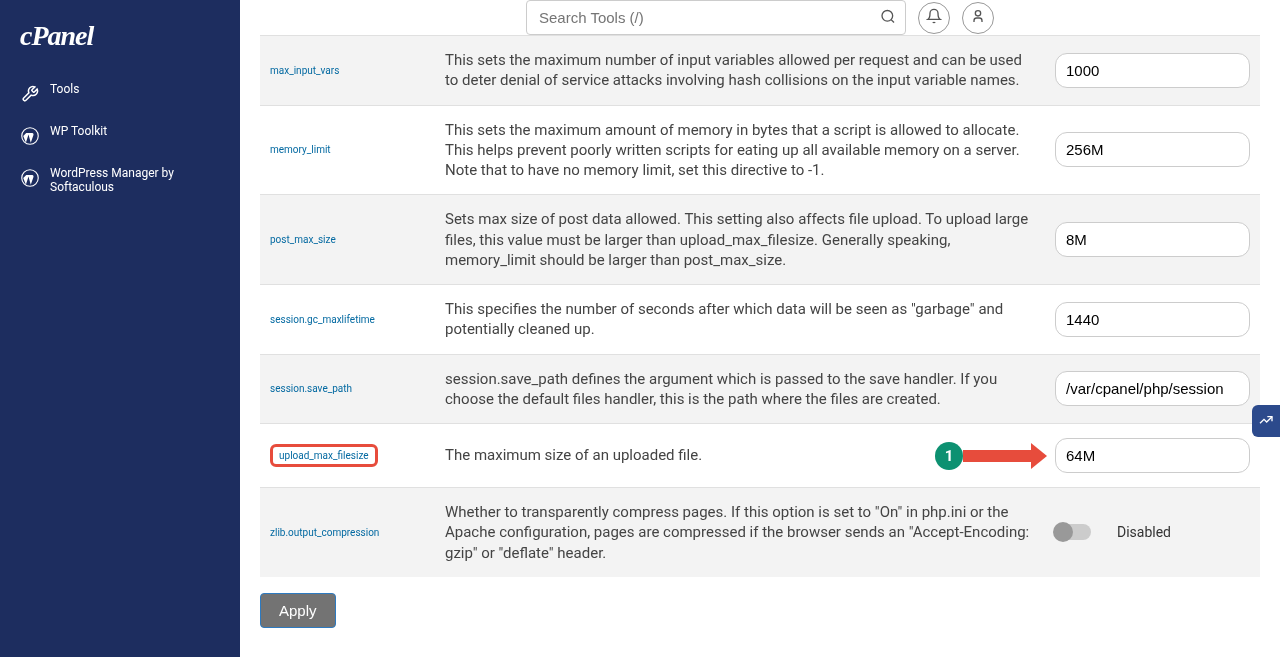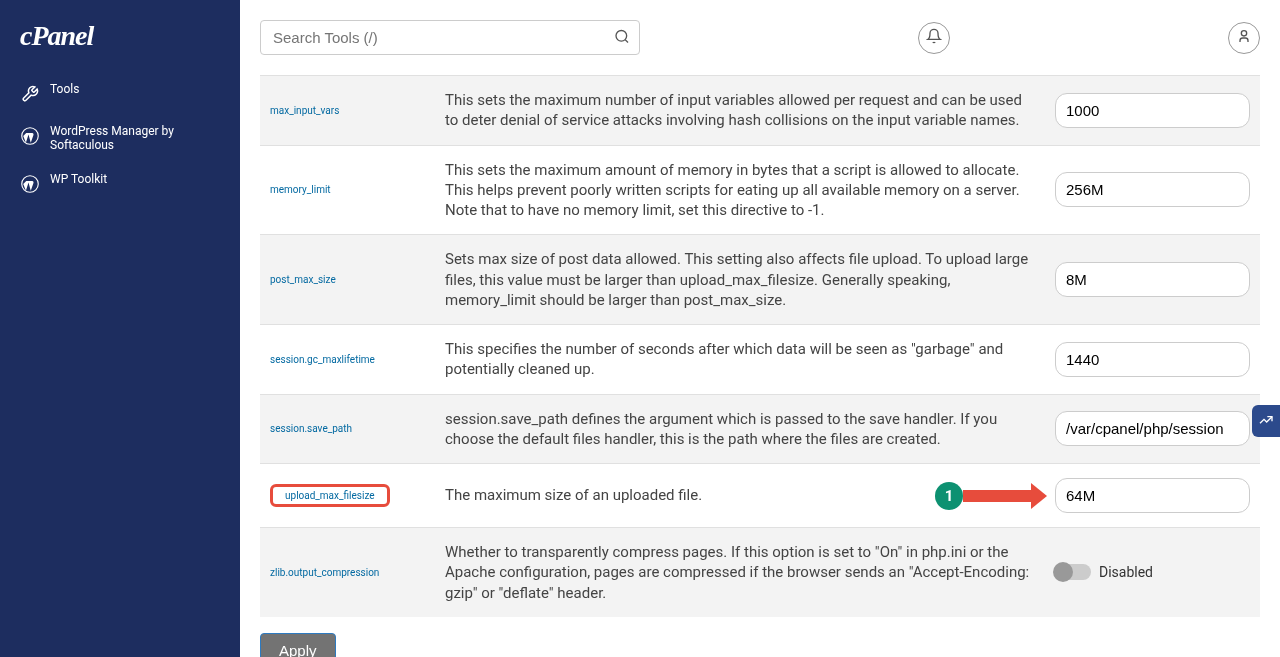--- a/index.html
+++ b/index.html
@@ -4,36 +4,36 @@
   <style>
     * { box-sizing: border-box; margin: 0; padding: 0; }
     body { font-family: -apple-system, BlinkMacSystemFont, "Segoe UI", Roboto, sans-serif; font-size: 14px; color: #333; background: #fff; }
     .app { display: flex; min-height: 657px; }
     .sidebar { width: 240px; background: #1d2d5f; color: #fff; padding: 20px 0; flex-shrink: 0; border-radius: 0 0 10px 0;}
     .logo { padding: 0 20px 20px; }
     .logo-text { font-family: Georgia, serif; font-style: italic; font-weight: bold; font-size: 28px; letter-spacing: -1px; }
     .nav-item { display: flex; align-items: flex-start; gap: 10px; padding: 10px 20px; cursor: pointer; font-size: 12px; }
     .nav-icon { width: 20px; height: 20px; flex-shrink: 0; display: inline-flex; align-items: center; justify-content: center; margin-top: 2px;}
     .main { flex: 1; display: flex; flex-direction: column; min-width: 0; }
-    .topbar { display: flex; justify-content: space-between; align-items: center; gap: 12px; padding: 20px 20px; }
+    .topbar { display: flex; justify-content: center; align-items: center; gap: 12px; padding: 0 20px; }
     .search-box { position: relative; width: 380px; }
     .search-input { width: 100%; padding: 8px 36px 8px 12px; border: 1px solid #ccc; border-radius: 4px; font-size: 15px; }
     .search-icon { position: absolute; right: 10px; top: 50%; transform: translateY(-50%); color: #555; }
     .circle-btn { width: 32px; height: 32px; border: 1px solid #999; border-radius: 50%; background: #fff; display: inline-flex; align-items: center; justify-content: center; cursor: pointer; color: #555; }
     .content { flex: 1; padding: 0 20px 20px; position: relative; }
     .settings-table { width: 100%; border-collapse: collapse; }
     .settings-table tr:nth-child(odd) { background: #f3f3f3; }
     .settings-table tr:nth-child(even) { background: #fff; }
     .settings-table td { padding: 14px 10px; vertical-align: middle; border-top: 1px solid #e0e0e0; }
     .col-name { width: 175px; font-size: 10px; color: #0369a1; }
     .col-desc { color: #444; font-size: 15px; line-height: 1.35; }
     .col-input { width: 200px; text-align: right; position: relative; }
     .col-input input[type="text"] { width: 195px; padding: 8px 10px; border: 1px solid #ccc; border-radius: 12px; font-size: 15px; }
-    .highlight-box { border: 3px solid #e74c3c; border-radius: 6px; padding: 3px 12px; display: inline-block; }
-    .toggle { display: flex; align-items: center; gap: 8px; }
+    .highlight-box { border: 3px solid #e74c3c; border-radius: 6px; padding: 3px 6px; display: inline-block; }
+    .toggle { display: flex; align-items: center; gap: 26px; }
     .toggle-switch { width: 36px; height: 16px; background: #ccc; border-radius: 10px; position: relative; cursor: pointer; }
     .toggle-knob { width: 20px; height: 20px; background: #999; border-radius: 50%; position: absolute; top: -2px; left: -2px; }
     .apply-btn { margin-top: 16px; padding: 8px 18px; background: #737373; color: #fff; border: 1px solid #2d7ac0; border-radius: 4px; font-size: 15px; cursor: pointer; }
     .footer { display: flex; justify-content: space-between; align-items: center; padding: 20px 0 10px; flex-wrap: wrap; gap: 10px; }
     .annotation-badge { position: absolute; width: 28px; height: 28px; background: #0d9171; color: #fff; border-radius: 50%; display: flex; align-items: center; justify-content: center; font-weight: bold; font-size: 15px; z-index: 5; }
     .annotation-arrow { position: absolute; height: 12px; background: #e74c3c; z-index: 4; }
     .annotation-arrow::after { content: ''; position: absolute; right: -14px; top: -7px; border-left: 16px solid #e74c3c; border-top: 13px solid transparent; border-bottom: 13px solid transparent; }
     .side-tab { position: fixed; right: 0; top: 405px; width: 28px; height: 32px; background: #2c4a8c; border-radius: 6px 0 0 6px; display: flex; align-items: center; justify-content: center; color: #fff; cursor: pointer; }
   </style>
 </head>
@@ -52,30 +52,30 @@
       </span>
       <span>Tools</span>
     </div>
     <div class="nav-item">
       <span class="nav-icon">
         <svg width="18" height="18" viewBox="0 0 24 24" fill="currentColor">
             <circle cx="12" cy="12" r="11" fill="none" stroke="currentColor" stroke-width="1.5"></circle>
             <path d="M3 12l3.5 9L10 10l3 11 3.5-10c.5-1.5 0-3-1.5-3H7"></path>
           </svg>
       </span>
-      <span>WordPress Manager by Softaculous</span>
+      <span>WP Toolkit</span>
     </div>
     <div class="nav-item">
       <span class="nav-icon">
         <svg width="18" height="18" viewBox="0 0 24 24" fill="currentColor">
             <circle cx="12" cy="12" r="11" fill="none" stroke="currentColor" stroke-width="1.5"></circle>
             <path d="M3 12l3.5 9L10 10l3 11 3.5-10c.5-1.5 0-3-1.5-3H7"></path>
           </svg>
       </span>
-      <span>WP Toolkit</span>
+      <span>WordPress Manager by Softaculous</span>
     </div>
   </aside>
 
   <main class="main">
     <div class="topbar">
       <div class="search-box">
         <input type="text" class="search-input" placeholder="Search Tools (/)" style="">
         <span class="search-icon">
           <svg width="16" height="16" viewBox="0 0 24 24" fill="none" stroke="currentColor" stroke-width="2">
               <circle cx="11" cy="11" r="8"></circle>

